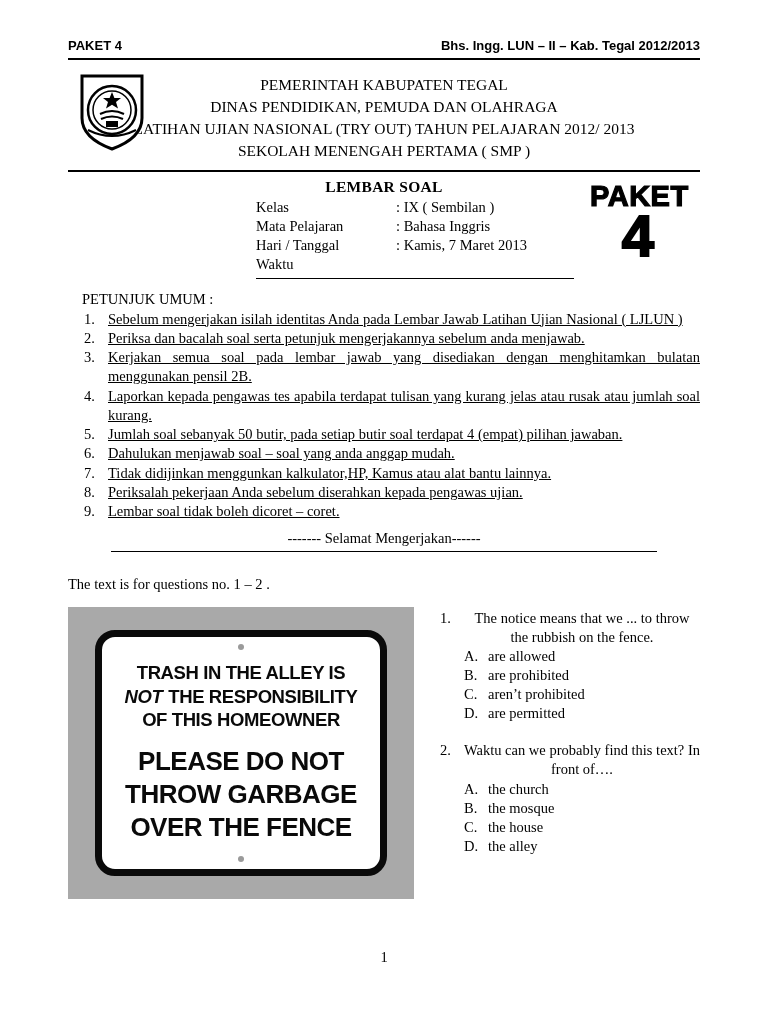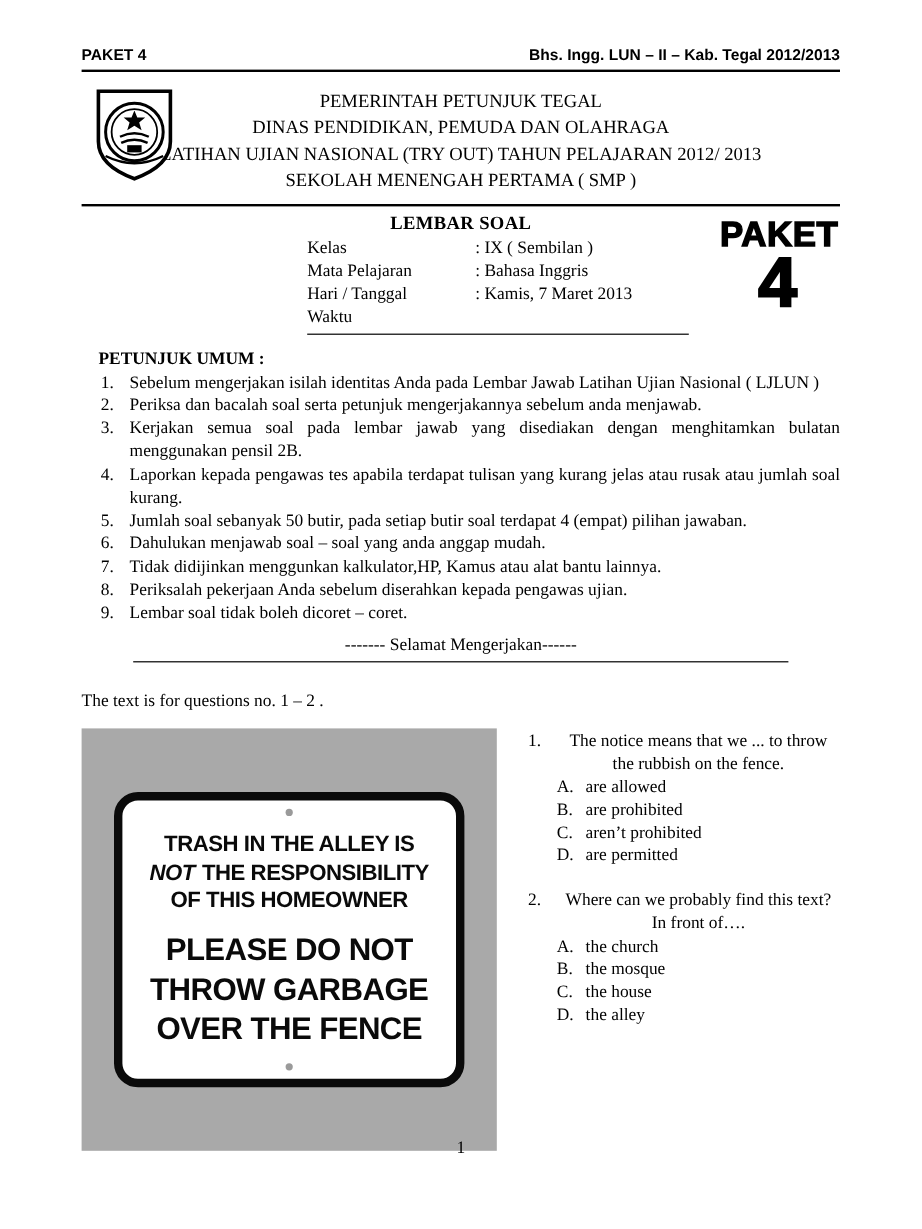--- a/index.html
+++ b/index.html
@@ -30,46 +30,46 @@
   
   .soal-head { position: relative; padding-top: 6px; }
   .soal-title { text-align: center; font-weight: bold; font-size: 15.5px; letter-spacing: 0.3px; }
   .info-block { margin: 2px 0 0 188px; font-size: 14.5px; width: 320px; }
   .info-row { display: flex; line-height: 1.32; }
   .info-label { width: 140px; flex: none; }
   .info-value { flex: 1; }
   .info-underline { width: 318px; border-top: 1.5px solid #000; margin: 3px 0 0 188px; }
 
   .paket-badge {
-    position: absolute; right: 4px; top: 10px; width: 96px; text-align: center;
+    position: absolute; right: 14px; top: 10px; width: 96px; text-align: center;
     font-family: "Liberation Sans", sans-serif; font-weight: 900; color: #000;
   }
   .paket-word { font-size: 29px; letter-spacing: 0.5px; line-height: 1; -webkit-text-stroke: 1.2px #000; }
   .paket-num { font-size: 58px; line-height: 0.78; margin-top: 2px; -webkit-text-stroke: 2px #000; }
 
   
   .petunjuk { margin-top: 12px; font-size: 14.5px; padding-left: 14px; }
-  .petunjuk-title { font-weight: bold; margin-bottom: 2px; }
+  .petunjuk-title { font-weight: normal; margin-bottom: 2px; }
   .instr-list { list-style: none; counter-reset: li; }
   .instr-item {
     position: relative; padding-left: 26px; text-align: justify;
-    line-height: 1.33; counter-increment: li;
+    line-height: 1.33; counter-increment: li; text-decoration: underline;
   }
   .instr-item::before { content: counter(li) "."; position: absolute; left: 2px; }
 
   .closing { text-align: center; font-size: 14.5px; margin-top: 8px; }
   .directive { margin-top: 2px; font-size: 15px; text-align: justify; line-height: 1.35; letter-spacing: 0.2px; word-spacing: 2px; }
   .directive-underline { width: 546px; border-top: 1.5px solid #000; margin: 4px auto 0 auto; }
 
   .section-intro { margin-top: 24px; font-size: 14.5px; }
 
   
   .content-row { display: flex; margin-top: 14px; gap: 26px; }
   .sign-box {
-    width: 346px; height: 352px; flex: none;
+    width: 346px; height: 292px; flex: none;
     background: #a9a9a9;
     display: flex; align-items: center; justify-content: center;
   }
   .sign {
     width: 292px; height: 246px; background: #fff;
     border: 7px solid #0a0a0a; border-radius: 20px;
     position: relative;
     display: flex; flex-direction: column; align-items: center; justify-content: center;
     font-family: "Liberation Sans", sans-serif; font-weight: bold; color: #0a0a0a;
     padding: 10px 6px;
@@ -111,21 +111,21 @@
         <circle cx="36" cy="38" r="24" fill="#fff" stroke="#000" stroke-width="2.5"></circle>
         <circle cx="36" cy="38" r="19" fill="#fff" stroke="#000" stroke-width="1.5"></circle>
         <path d="M36 20 L38.4 26 L45 26 L40 30 L42 36.5 L36 32.8 L30 36.5 L32 30 L27 26 L33.6 26 Z" fill="#000"></path>
         <path d="M24 42 Q36 36 48 42" fill="none" stroke="#000" stroke-width="2"></path>
         <path d="M25 47 Q36 42 47 47" fill="none" stroke="#000" stroke-width="2"></path>
         <rect x="30" y="49" width="12" height="6" fill="#000"></rect>
         <path d="M12 58 Q36 70 60 58" fill="none" stroke="#000" stroke-width="2"></path>
       </svg>
     </span>
     <div class="lh-lines">
-      <div>PEMERINTAH PETUNJUK TEGAL</div>
+      <div>PEMERINTAH KABUPATEN TEGAL</div>
       <div>DINAS PENDIDIKAN, PEMUDA DAN OLAHRAGA</div>
       <div>LATIHAN UJIAN NASIONAL (TRY OUT) TAHUN PELAJARAN 2012/ 2013</div>
       <div>SEKOLAH MENENGAH PERTAMA ( SMP )</div>
     </div>
   </div>
 
   <div class="soal-head">
     <div class="soal-title">LEMBAR SOAL</div>
 
     <div class="info-block">
@@ -215,21 +215,21 @@
           <div class="option">
             <span class="opt-letter">D.</span>
             <span>are permitted</span>
           </div>
         </div>
       </div>
 
       <div class="question">
         <div class="q-head">
           <span class="q-num">2.</span>
-          <span class="q-text">Where can we probably find this text? In front of….</span>
+          <span class="q-text">Waktu can we probably find this text? In front of….</span>
         </div>
         <div class="options">
           <div class="option">
             <span class="opt-letter">A.</span>
             <span>the church</span>
           </div>
           <div class="option">
             <span class="opt-letter">B.</span>
             <span>the mosque</span>
           </div>

